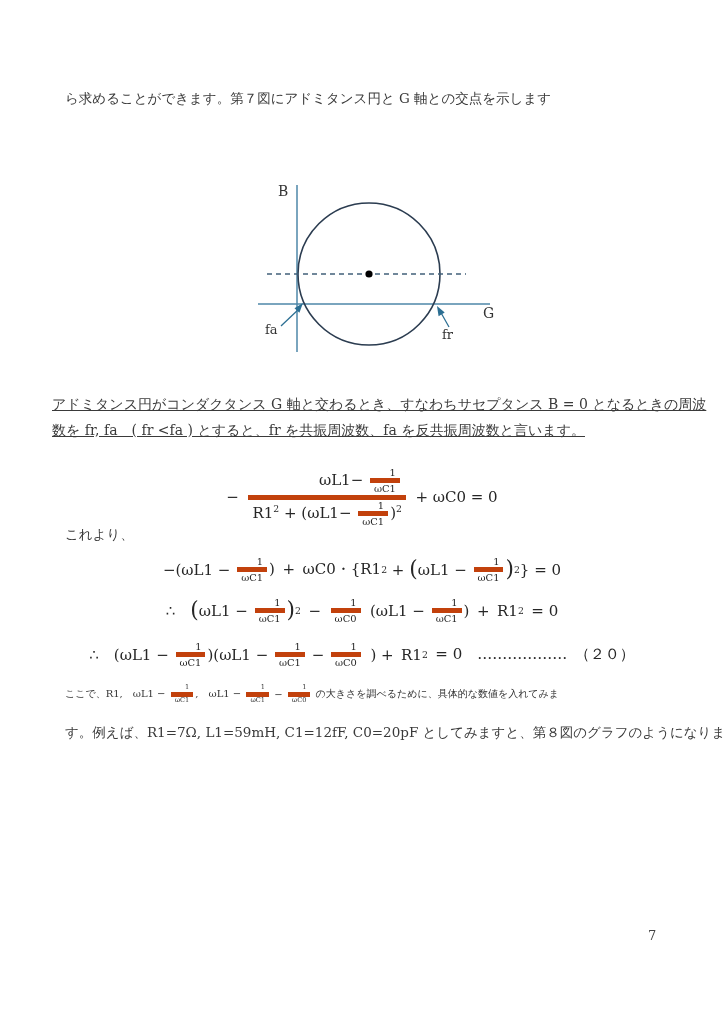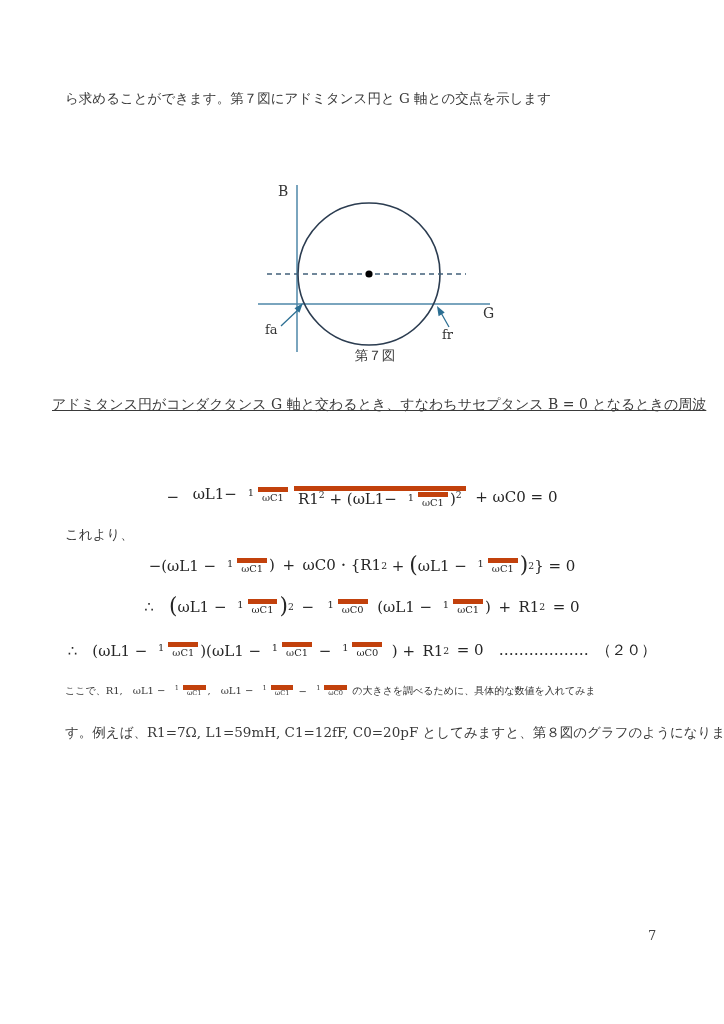--- a/index.html
+++ b/index.html
@@ -13,21 +13,21 @@
   .para > div{line-height:25.5px;white-space:nowrap;}
   .eq{
     position:absolute;left:0;width:724px;display:flex;justify-content:center;
     align-items:center;font-size:15px;color:#262626;white-space:pre;
   }
   .eqrow{
     position:absolute;left:65px;display:flex;align-items:center;
     font-size:10px;color:#333333;white-space:pre;
   }
   .frac{
-    display:inline-flex;flex-direction:row;align-items:flex-start;text-align:center;
+    display:inline-flex;flex-direction:column;align-items:flex-end;text-align:center;
     vertical-align:middle;margin:0 2px;font-size:0.66em;line-height:1.15;
   }
   .frac.big{font-size:1em;}
   .frac .num{display:block;padding:0 4px;}
   .frac .den{display:block;border-top:5px solid #c2410c;padding:0 4px;}
   .eq sup,.eqrow sup{font-size:0.62em;line-height:0;vertical-align:super;}
   .bp{font-size:1.45em;display:inline-block;line-height:0.9;transform:translateY(-1px);}
   .caption{position:absolute;left:230px;top:347px;width:290px;text-align:center;font-size:13.5px;}
   .pagenum{position:absolute;left:648px;top:928px;font-size:13px;color:#444;}
   svg text{font-family:"DejaVu Serif","Liberation Serif",serif;}
@@ -48,24 +48,24 @@
     <line x1="51" y1="153" x2="70" y2="135" stroke-width="1.3" stroke="#2c6f93"></line>
     <polygon points="73,130 69.4,139.8 64.5,135.2" fill="#2c6f93"></polygon>
     <line x1="219" y1="154" x2="210" y2="138" stroke-width="1.3" stroke="#2c6f93"></line>
     <polygon points="207,133 214.7,139.4 208.6,143.2" fill="#2c6f93"></polygon>
     <text x="48" y="23" font-size="14" fill="#333333">B</text>
     <text x="253" y="145" font-size="14" fill="#333333">G</text>
     <text x="35" y="161" font-size="13" fill="#333333">fa</text>
     <text x="212" y="166" font-size="13" fill="#333333">fr</text>
   </svg>
 
-  <div class="caption">第７図</div>
 
   <div class="para" style="top:392px">
     <div>アドミタンス円がコンダクタンス G 軸と交わるとき、すなわちサセプタンス B = 0 となるときの周波</div>
+    <div>数を fr, fa　( fr &lt;fa ) とすると、fr を共振周波数、fa を反共振周波数と言います。</div>
   </div>
 
   <div class="eq" style="top:462px;height:70px"><span>− </span><span class="frac big"><span class="num"><span>ωL1− </span><span class="frac"><span class="num"><span>1</span></span><span class="den"><span>ωC1</span></span></span></span><span class="den"><span>R1</span><sup>2</sup><span> + (ωL1− </span><span class="frac"><span class="num"><span>1</span></span><span class="den"><span>ωC1</span></span></span><span>)</span><sup>2</sup></span></span><span> + ωC0 = 0</span></div>
 
   <div class="tline" style="top:524px">これより、</div>
 
   <div class="eq" style="top:556px"><span>−(ωL1 − </span><span class="frac"><span class="num"><span>1</span></span><span class="den"><span>ωC1</span></span></span><span>) + ωC0・{R1</span><sup>2</sup><span> + </span><span class="bp">(</span><span>ωL1 − </span><span class="frac"><span class="num"><span>1</span></span><span class="den"><span>ωC1</span></span></span><span class="bp">)</span><sup>2</sup><span>} = 0</span></div>
 
   <div class="eq" style="top:597px"><span>∴  </span><span class="bp">(</span><span>ωL1 − </span><span class="frac"><span class="num"><span>1</span></span><span class="den"><span>ωC1</span></span></span><span class="bp">)</span><sup>2</sup><span> − </span><span class="frac"><span class="num"><span>1</span></span><span class="den"><span>ωC0</span></span></span><span> (ωL1 − </span><span class="frac"><span class="num"><span>1</span></span><span class="den"><span>ωC1</span></span></span><span>) + R1</span><sup>2</sup><span> = 0</span></div>
 

